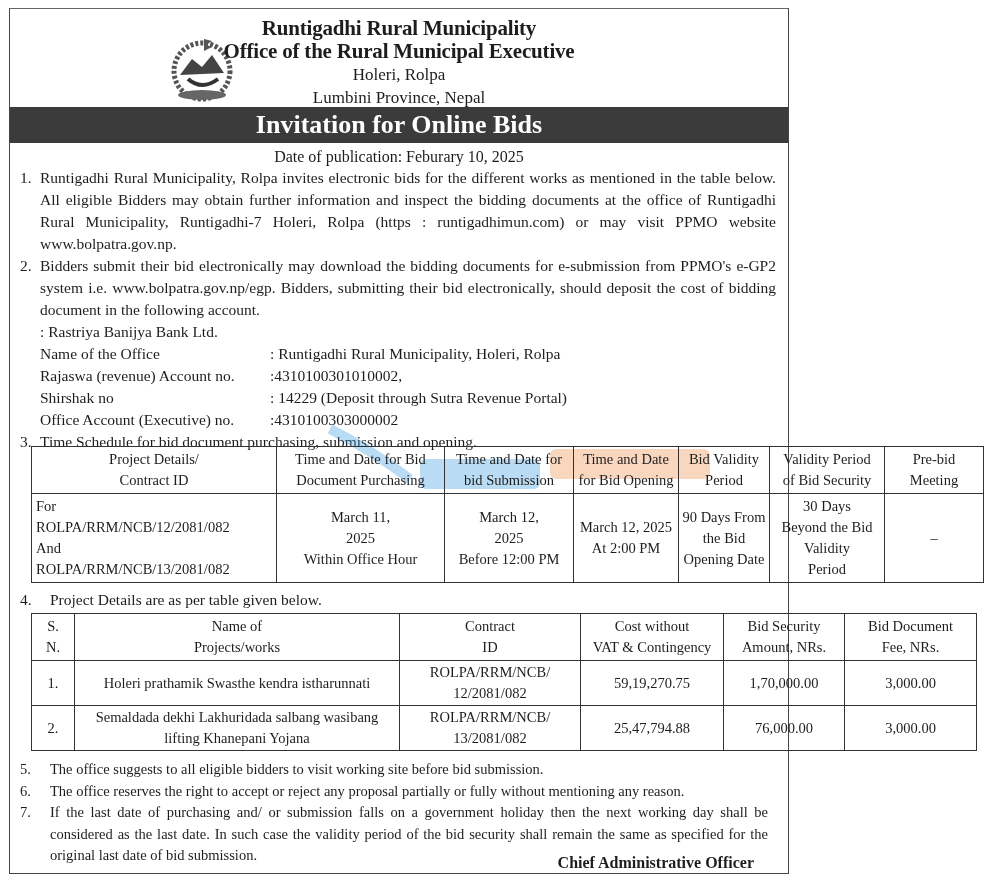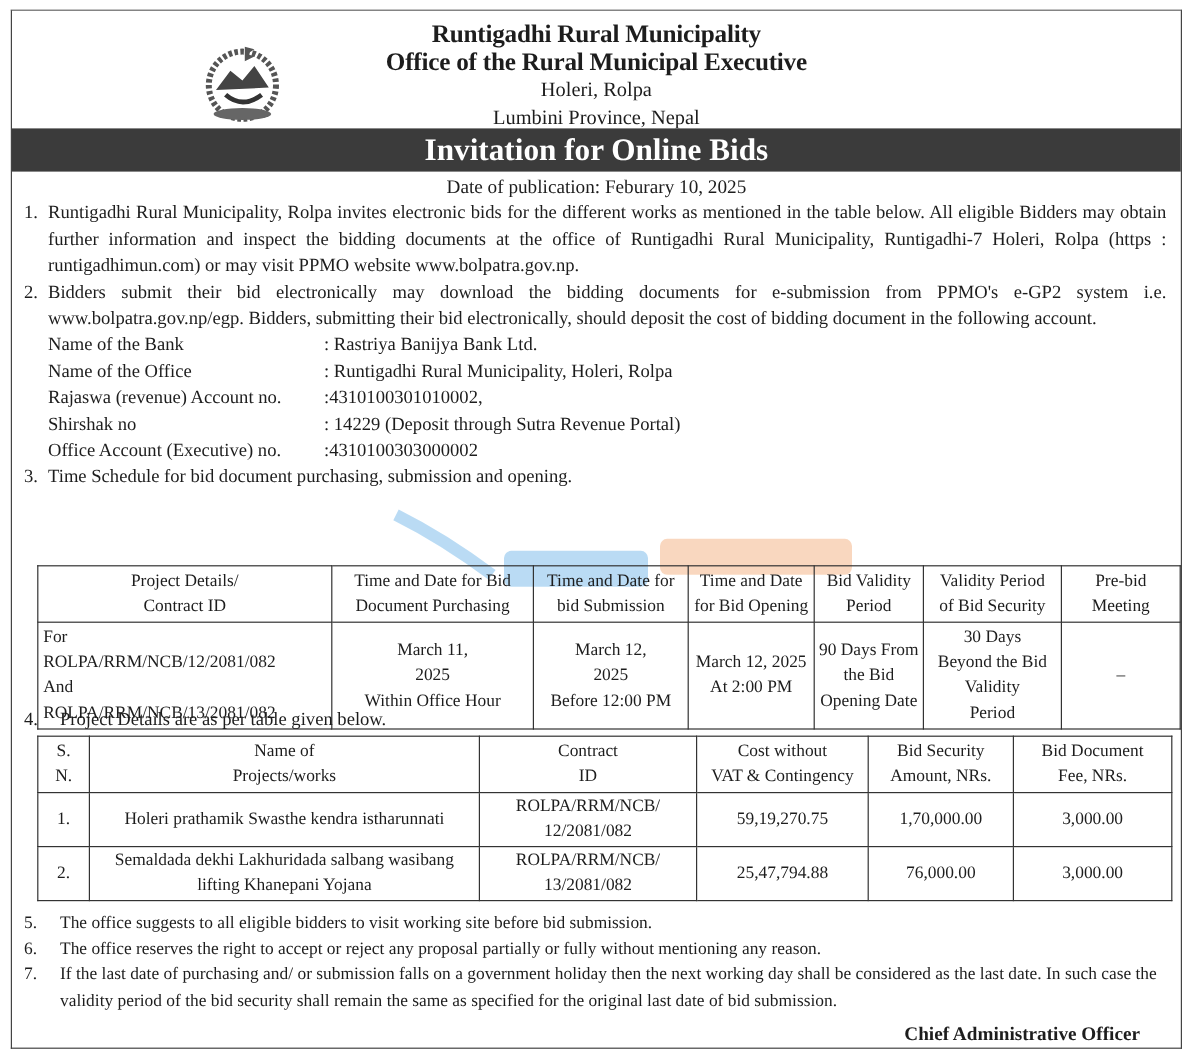--- a/index.html
+++ b/index.html
@@ -1,38 +1,38 @@
 <!DOCTYPE html>
 <html><head>
 <meta charset="utf-8">
 <style>
   html, body { margin: 0; padding: 0; background: #ffffff; }
   body { width: 997px; height: 883px; position: relative; overflow: hidden;
          font-family: "Liberation Serif", "DejaVu Serif", serif; color: #1d1d1d; }
-  .frame { position: absolute; left: 9px; top: 8px; width: 976px; height: 866px;
+  .frame { position: absolute; left: 9px; top: 8px; width: 780px; height: 866px;
            border: 1.5px solid #444; border-top: 1px solid #666; box-sizing: border-box; }
   .header { position: absolute; left: 0; right: 0; top: 4px; height: 98px; }
   .emblem { position: absolute; left: 148px; top: 22px; width: 88px; height: 68px; }
   .hdr-text { position: absolute; left: 0; right: 0; top: 4px; text-align: center; }
   .hdr-line1, .hdr-line2 { font-weight: bold; font-size: 21px; line-height: 23px; letter-spacing: -0.2px; }
   .hdr-line3, .hdr-line4 { font-size: 17px; line-height: 23px; }
   .banner { position: absolute; left: 0; right: 0; top: 98px; height: 36px; background: #3b3b3b;
             color: #ffffff; text-align: center; font-weight: bold; font-size: 26px; line-height: 36px; }
   .pubdate { position: absolute; left: 0; right: 0; top: 138px; text-align: center; font-size: 16px; line-height: 20px; }
   .body { position: absolute; left: 10px; right: 12px; top: 158px; font-size: 15.5px; line-height: 22px; }
   .para { display: flex; text-align: justify; }
   .para .num { width: 20px; flex: 0 0 20px; }
   .para .txt { flex: 1; }
   .kv { margin-left: 20px; }
   .kv-row { display: flex; font-size: 15.5px; line-height: 22px; }
   .kv-row .k { width: 230px; flex: 0 0 230px; }
   .watermark { position: absolute; left: 300px; top: 410px; width: 420px; height: 90px; pointer-events: none; opacity: 0.35; }
   table { border-collapse: collapse; font-family: "Liberation Serif", serif; }
   table td, table th { border: 1px solid #333; font-weight: normal; }
-  .t1 { position: absolute; left: 21px; top: 462px; width: 953px; font-size: 14.5px; line-height: 21px; }
+  .t1 { position: absolute; left: 21px; top: 437px; width: 953px; font-size: 14.5px; line-height: 21px; }
   .t1 th { text-align: center; vertical-align: middle; padding: 1px 2px; height: 44px; }
   .t1 td { text-align: center; vertical-align: middle; padding: 2px 2px; }
   .t1 td.left { text-align: left; padding-left: 4px; }
   .p4 { position: absolute; left: 10px; top: 580px; font-size: 15.5px; line-height: 22px; display:flex; }
   .p4 .num { width: 30px; }
   .t2 { position: absolute; left: 21px; top: 604px; width: 946px; font-size: 14.5px; line-height: 21px; }
   .t2 th { text-align: center; padding: 1px 2px; height: 44px; }
   .t2 td { text-align: center; vertical-align: middle; padding: 1px 2px; height: 42px; }
   .notes { position: absolute; left: 10px; right: 20px; top: 750px; font-size: 14.5px; line-height: 21.5px; }
   .notes .para .num { width: 30px; flex: 0 0 30px; }
@@ -67,21 +67,20 @@
     <div class="para">
       <span class="num">1.</span>
       <span class="txt">Runtigadhi Rural Municipality, Rolpa invites electronic bids for the different works as mentioned in the table below. All eligible Bidders may obtain further information and inspect the bidding documents at the office of  Runtigadhi Rural Municipality, Runtigadhi-7 Holeri, Rolpa (https : runtigadhimun.com) or may visit PPMO website www.bolpatra.gov.np.</span>
     </div>
     <div class="para">
       <span class="num">2.</span>
       <span class="txt">Bidders submit their bid electronically may download the bidding documents for e-submission from PPMO's e-GP2 system i.e. www.bolpatra.gov.np/egp. Bidders, submitting their bid electronically, should deposit the cost of bidding document in the following account.</span>
     </div>
     <div class="kv">
       <div class="kv-row">
-          <span class="k">Name of the Bank</span>
           <span>: Rastriya Banijya Bank Ltd.</span>
         </div>
       <div class="kv-row">
           <span class="k">Name of the Office</span>
           <span>: Runtigadhi Rural Municipality, Holeri, Rolpa</span>
         </div>
       <div class="kv-row">
           <span class="k">Rajaswa (revenue) Account no.</span>
           <span>:4310100301010002,</span>
         </div>

